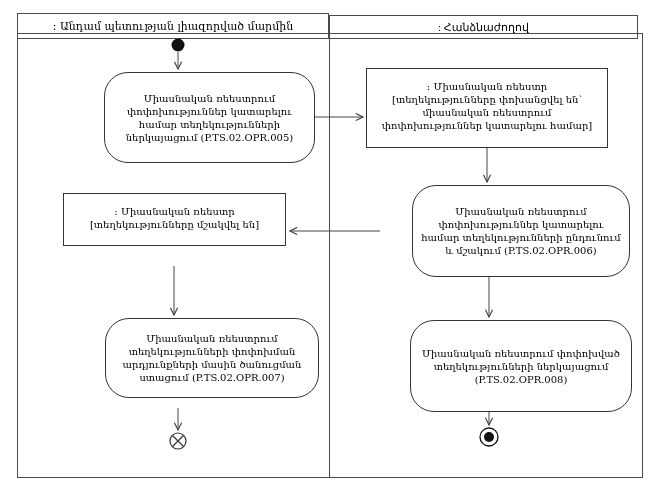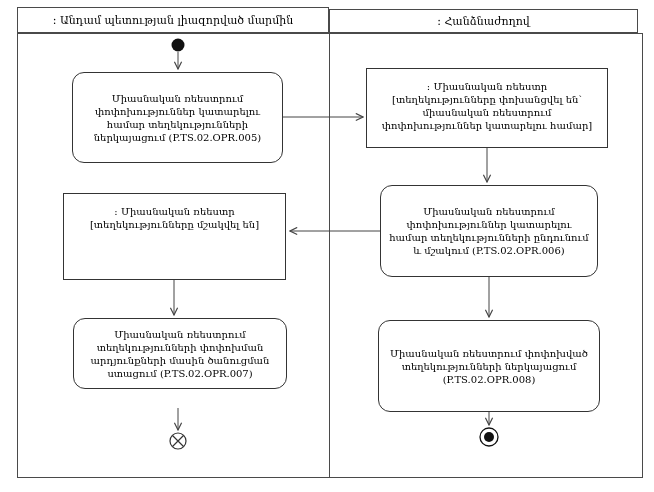--- a/index.html
+++ b/index.html
@@ -4,47 +4,47 @@
 <style>
   html,body { margin:0; padding:0; background:#ffffff; }
   .canvas {
     position:relative; width:654px; height:492px; background:#ffffff;
     font-family:"DejaVu Serif","DejaVu Sans",serif; color:#000;
     overflow:hidden;
   }
   .lane-header {
     position:absolute; box-sizing:border-box; border:1px solid #4a4a4a;
     background:#ffffff; display:flex; align-items:center; justify-content:center;
-    font-size:11px; white-space:nowrap;
+    font-size:11px; white-space:nowrap;margin-top:6px;
   }
   .frame {
     position:absolute; box-sizing:border-box; border:1px solid #4a4a4a;
     background:transparent;
   }
   .divider {
     position:absolute; width:0; border-left:1px solid #4a4a4a;
   }
   .node {
     position:absolute; box-sizing:border-box; border:1px solid #343434;
     background:#ffffff; display:flex; justify-content:center; text-align:center;
     font-size:10px; line-height:1.3; padding:4px 8px;
   }
-  .node.action { border-radius:12px; align-items:center; }
+  .node.action { border-radius:24px; align-items:center;margin-left:32px; }
   .node.object { border-radius:0; align-items:flex-start; padding-top:11px; }
   svg.edges { position:absolute; left:0; top:0; pointer-events:none; }
 </style>
 </head>
 <body>
 
 <div class="canvas">
 
   <div class="lane-header" style="left:17px; top:7px; width:312px; height:26px;">
     <span>: Անդամ պետության լիազորված մարմին</span>
   </div>
-  <div class="lane-header" style="left:329px; top:9px; width:309px; height:24px;">
+  <div class="lane-header" style="left:329px; top:9px; width:309px; height:24px;font-family:Liberation Serif, serif;">
     <span>: Հանձնաժողով</span>
   </div>
 
   <div class="frame" style="left:17px; top:33px; width:626px; height:445px;"></div>
   <div class="divider" style="left:329px; top:33px; height:445px;"></div>
 
   <svg class="edges" width="654" height="492" viewBox="0 0 654 492">
     <defs>
       <marker id="arrow" viewBox="0 0 10 10" refX="9" refY="5" markerWidth="9" markerHeight="9" orient="auto-start-reverse">
         <path d="M1,1 L9,5 L1,9" fill="none" stroke="#444444" stroke-width="1.3"></path>
@@ -83,25 +83,25 @@
   </div>
 
   <div class="node object" style="left:366px; top:68px; width:242px; height:80px;">
     <span>: Միասնական ռեեստր [տեղեկությունները փոխանցվել են՝ միասնական ռեեստրում փոփոխություններ կատարելու համար]</span>
   </div>
 
   <div class="node action" style="left:380px; top:185px; width:218px; height:92px;">
     <span>Միասնական ռեեստրում փոփոխություններ կատարելու համար տեղեկությունների ընդունում և մշակում (P.TS.02.OPR.006)</span>
   </div>
 
-  <div class="node object" style="left:63px; top:193px; width:223px; height:87px;">
+  <div class="node object" style="left:63px; top:193px; width:223px; height:53px;">
     <span>: Միասնական ռեեստր [տեղեկությունները մշակվել են]</span>
   </div>
 
-  <div class="node action" style="left:73px; top:318px; width:214px; height:71px;">
+  <div class="node action" style="left:73px; top:318px; width:214px; height:80px;">
     <span>Միասնական ռեեստրում տեղեկությունների փոփոխման արդյունքների մասին ծանուցման ստացում (P.TS.02.OPR.007)</span>
   </div>
 
   <div class="node action" style="left:378px; top:320px; width:222px; height:92px;">
     <span>Միասնական ռեեստրում փոփոխված տեղեկությունների ներկայացում (P.TS.02.OPR.008)</span>
   </div>
 
 </div>
 
 </body></html>

